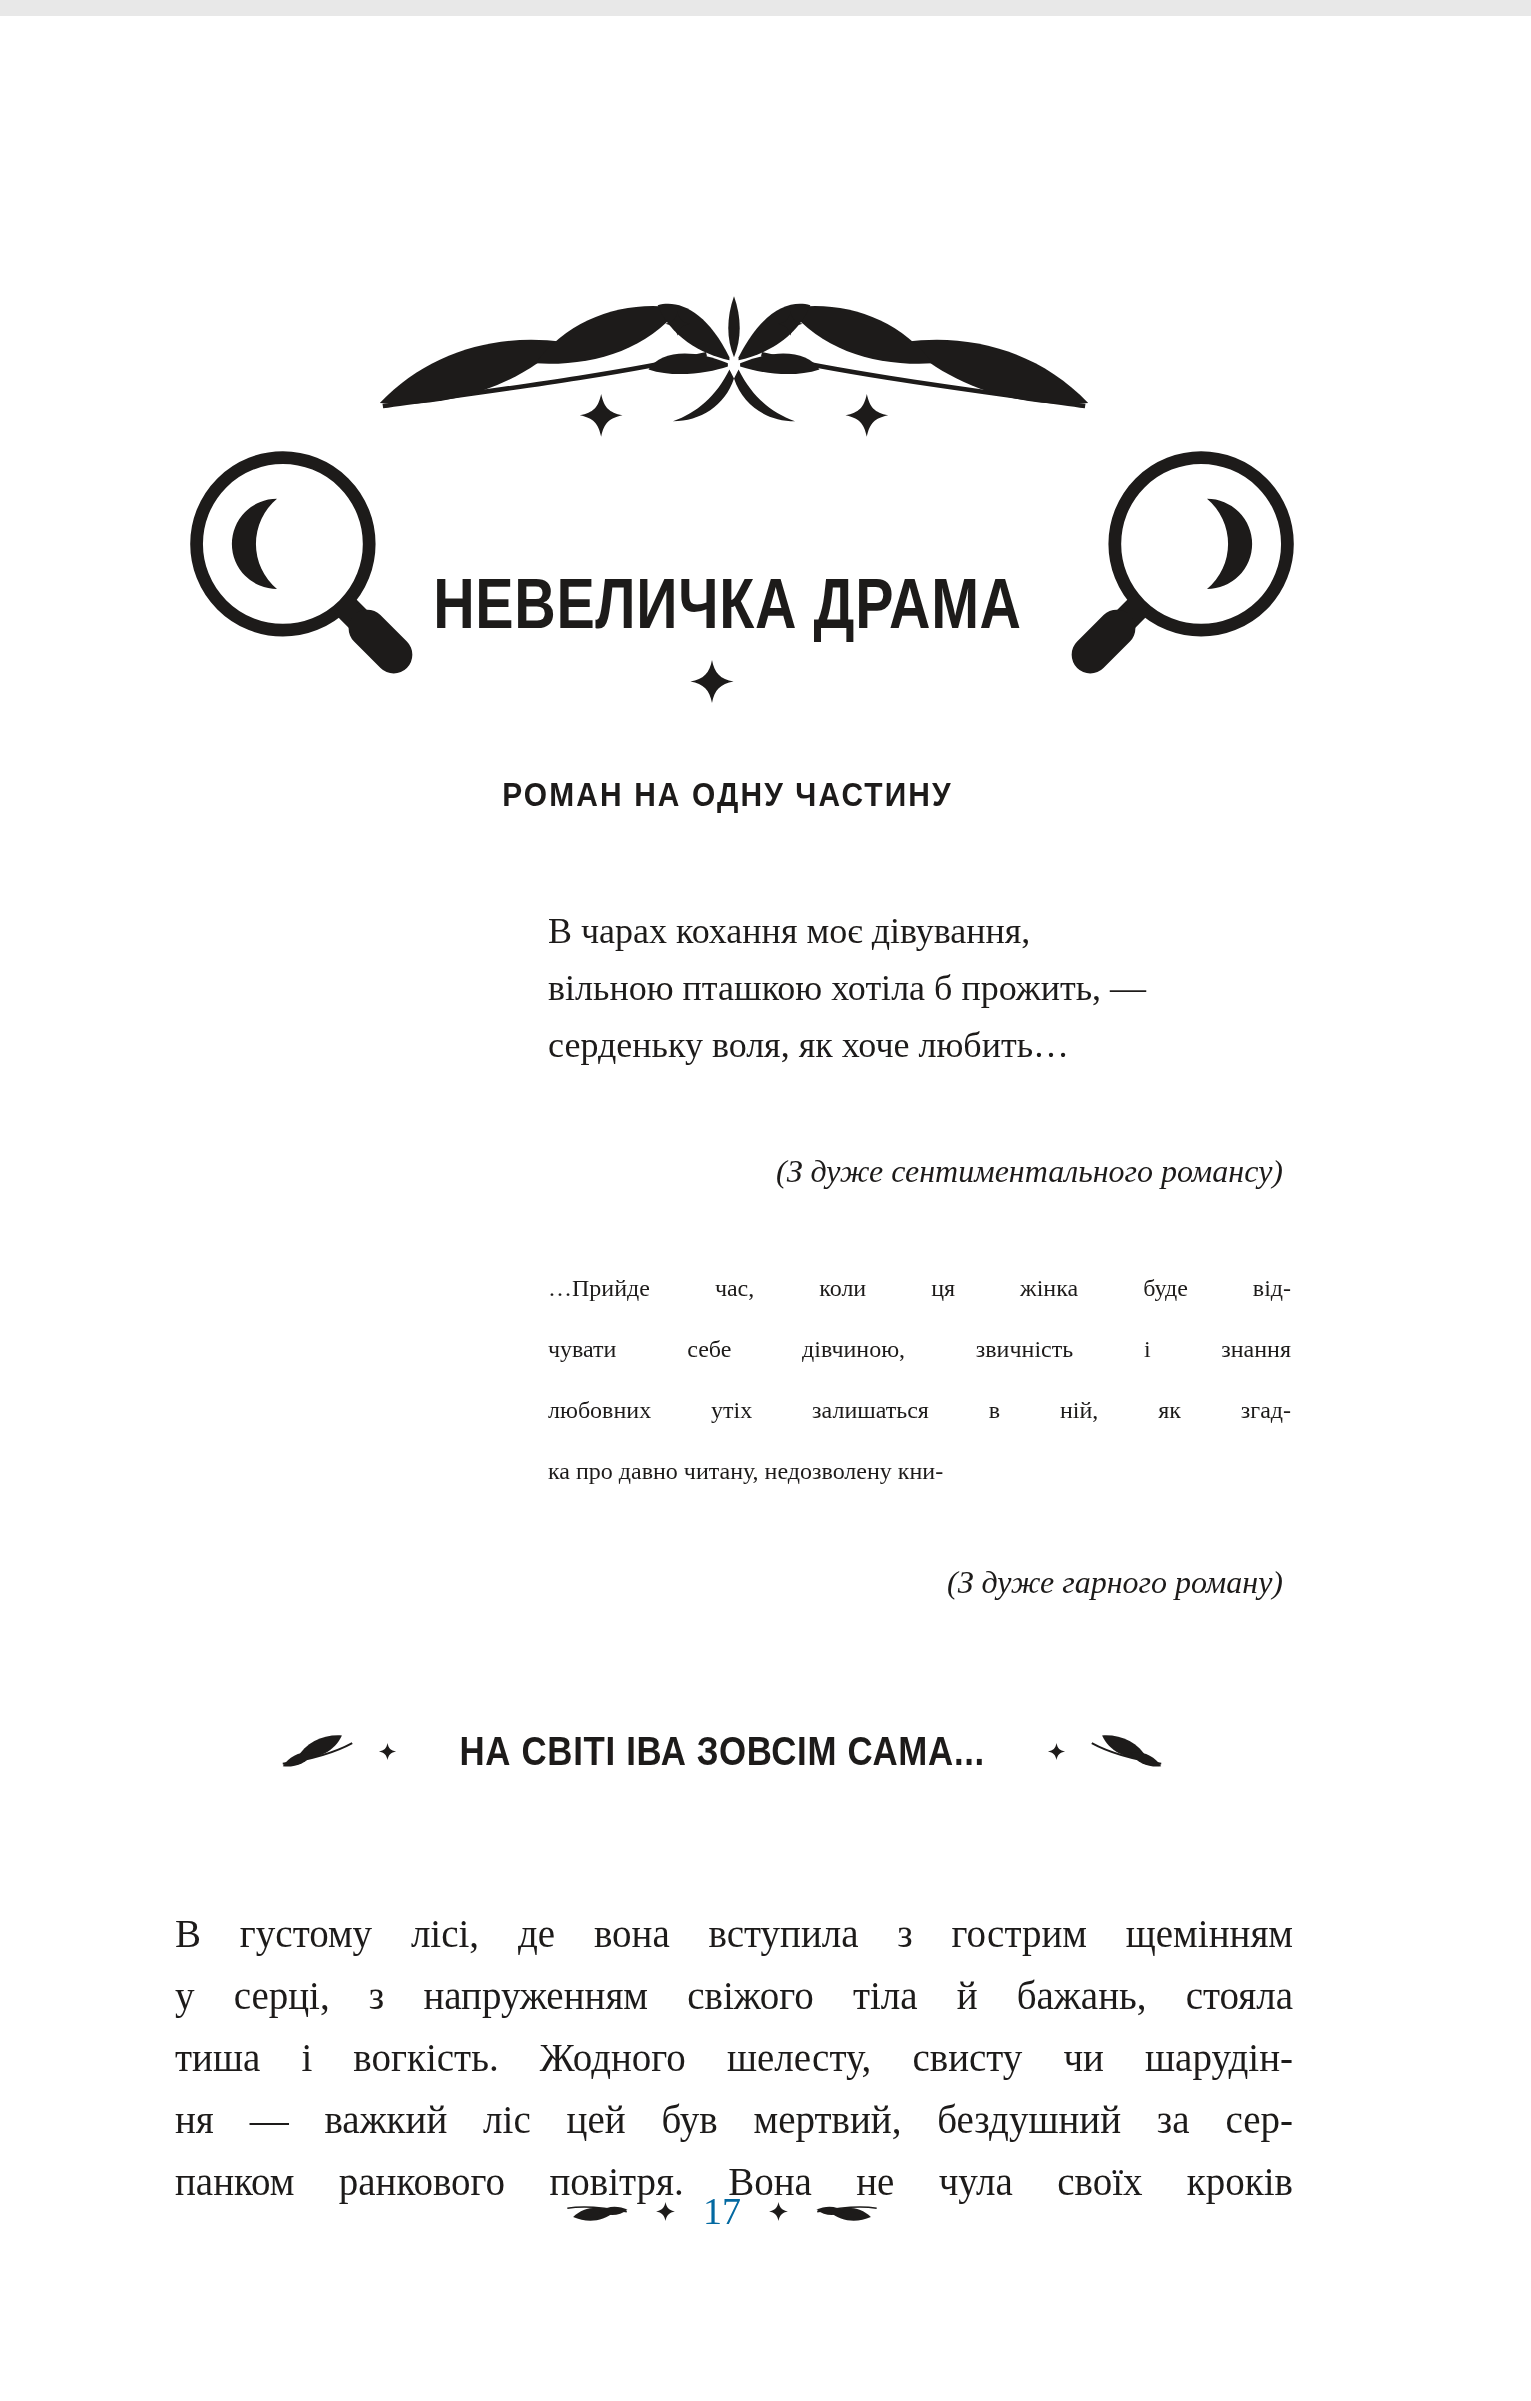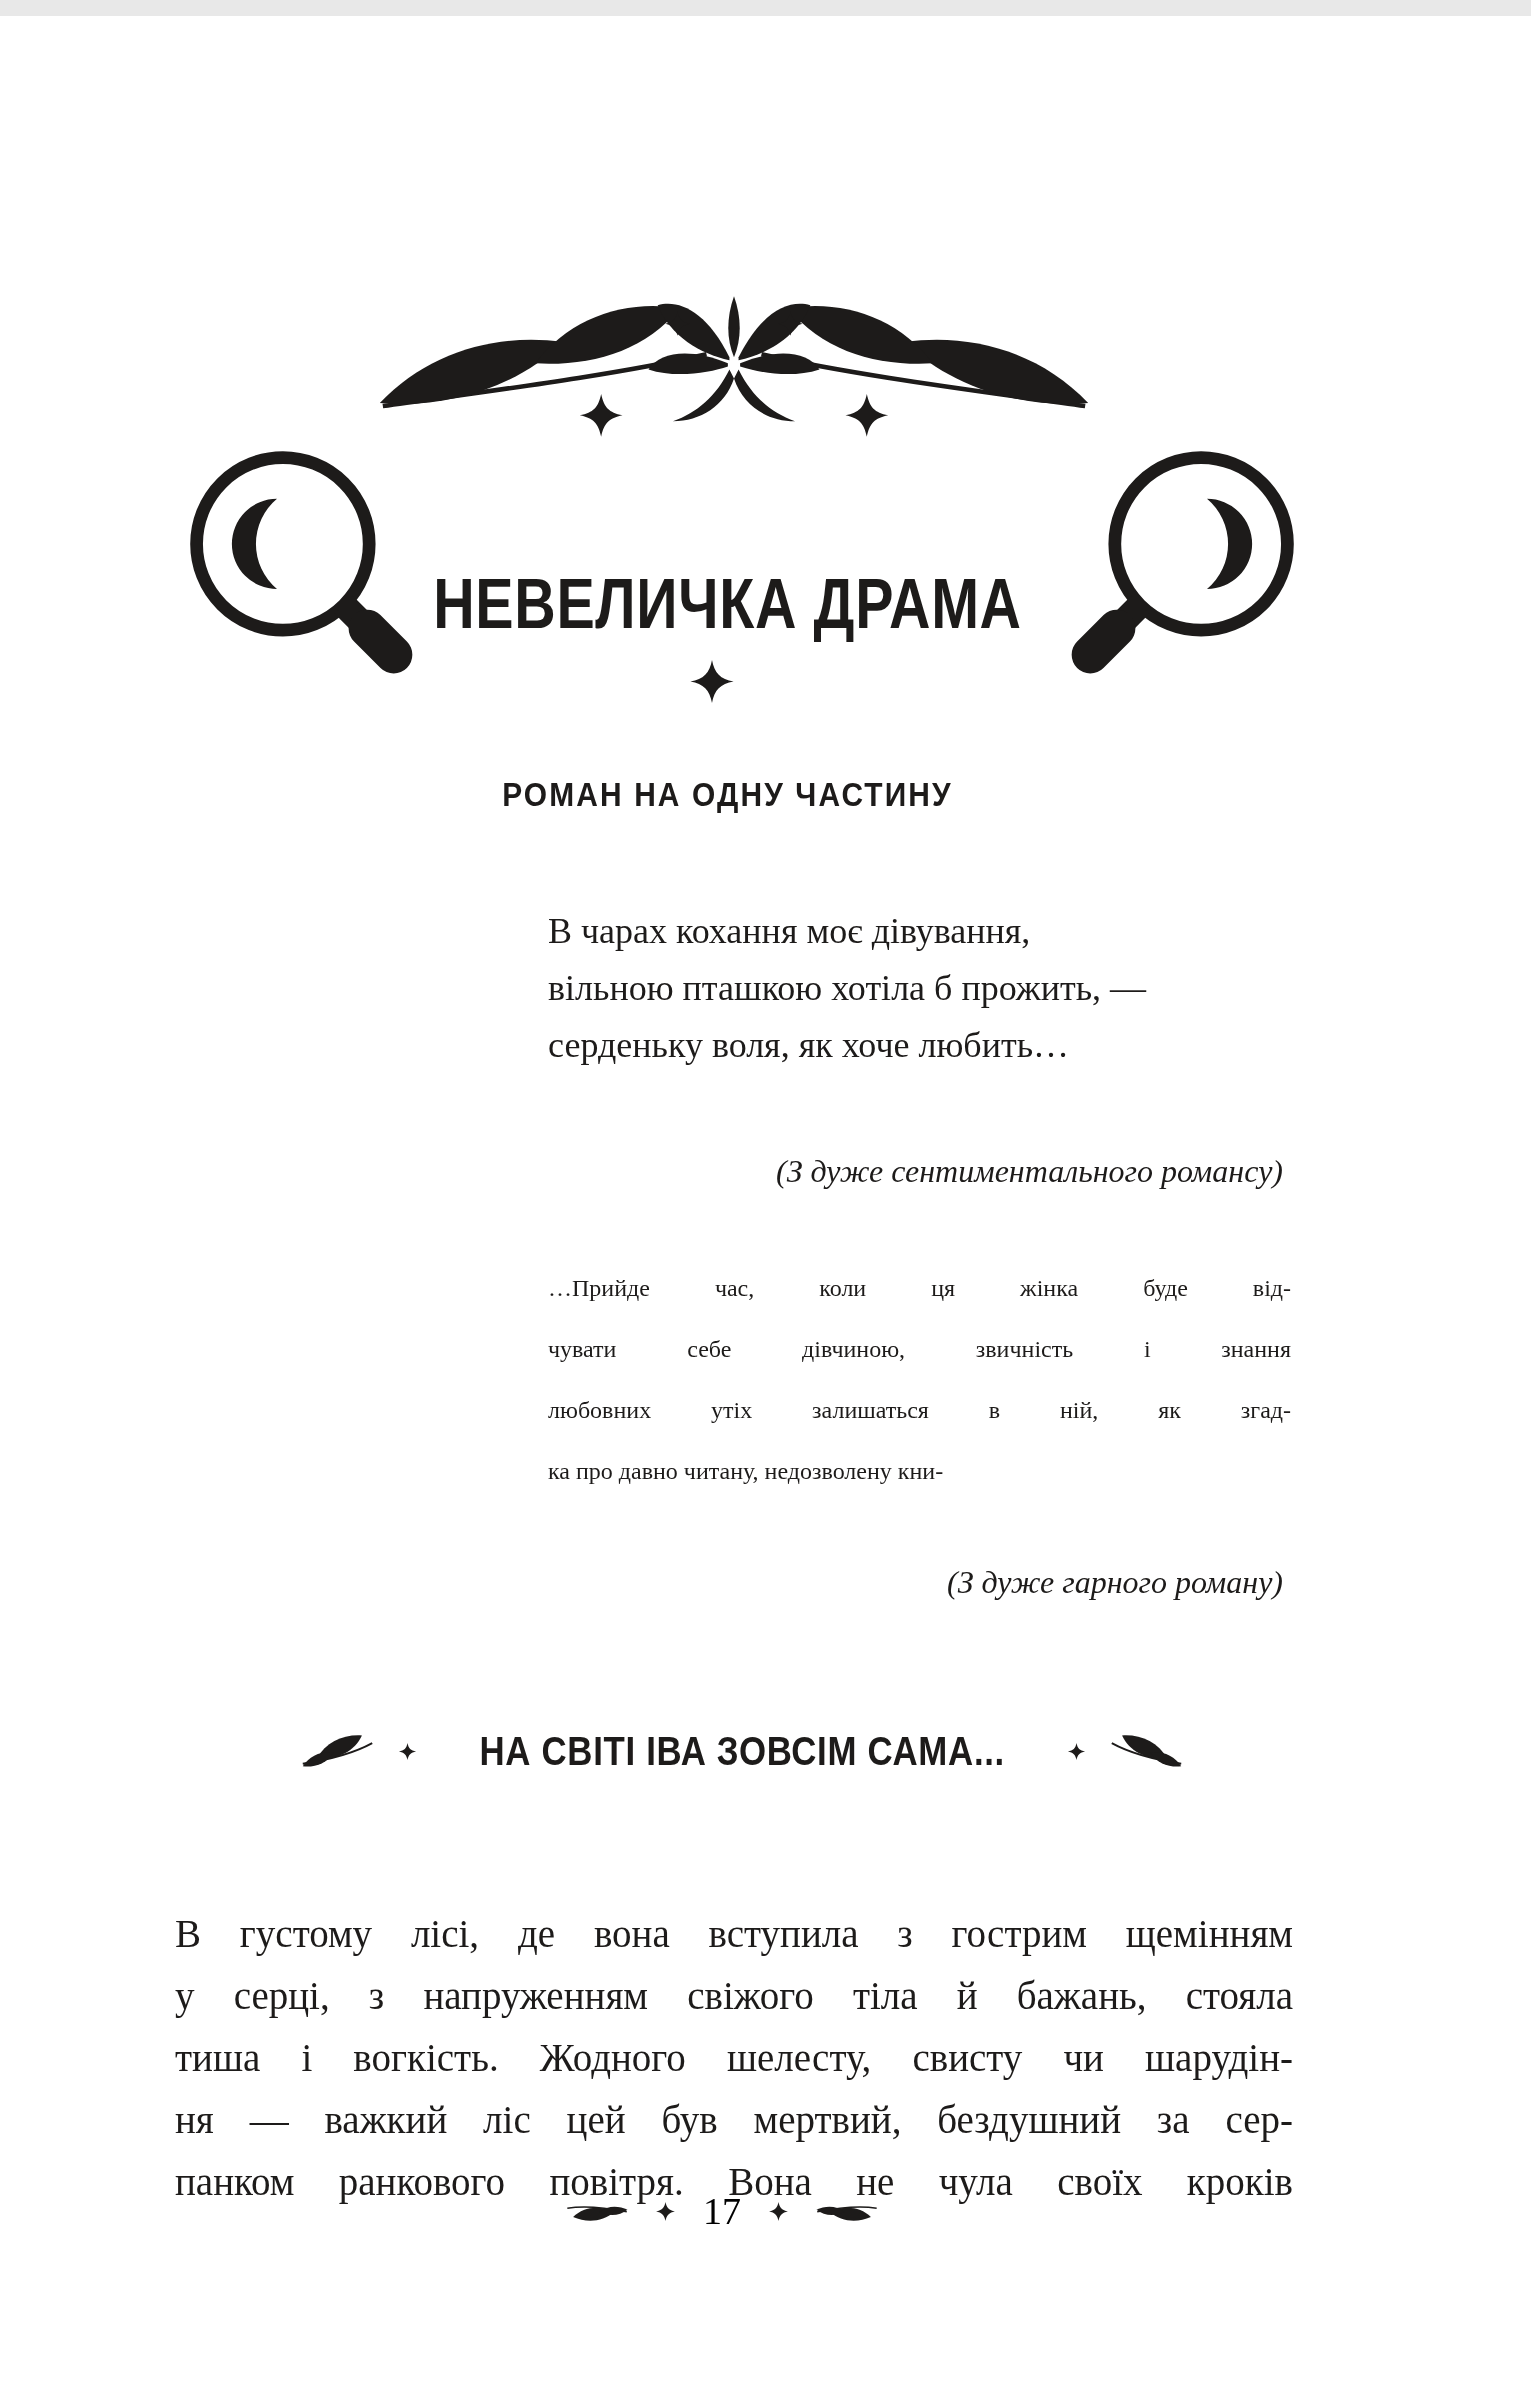--- a/index.html
+++ b/index.html
@@ -32,21 +32,21 @@
     transform:scaleX(0.82);
     white-space:nowrap;
   }
   .chapter-subtitle{
     position:absolute;left:0;top:759px;width:1455px;
     text-align:center;font-size:34px;letter-spacing:2.4px;
     transform:scaleX(0.88);
     white-space:nowrap;
   }
 
-  .serif{font-family:"Liberation Serif","DejaVu Serif",serif;color:#000000;}
+  .serif{font-family:"Liberation Serif","DejaVu Serif",serif;color:#0369a1;}
 
   .verse{
     position:absolute;left:548px;top:887px;
     font-family:"Liberation Serif","DejaVu Serif",serif;
     font-size:36px;line-height:57px;
   }
   .attribution{
     position:absolute;left:548px;width:735px;
     text-align:right;
     font-family:"Liberation Serif","DejaVu Serif",serif;
@@ -58,21 +58,21 @@
   .prose{
     position:absolute;left:548px;top:1242px;width:743px;
     font-family:"Liberation Serif","DejaVu Serif",serif;
     font-size:24px;line-height:61px;
   }
   .prose .jline{text-align:justify;text-align-last:justify;}
   .prose .jline:last-child{text-align-last:left;}
 
   .section-row{
     position:absolute;left:0;top:1712px;width:1444px;
-    display:flex;align-items:center;justify-content:center;gap:16px;padding-left:20px;
+    display:flex;align-items:center;justify-content:center;gap:16px;
   }
   .section-title{
     font-size:41px;letter-spacing:0.8px;
     transform:scaleX(0.85);
     white-space:nowrap;
   }
   .sprig{width:89px;height:45px;}
   .sprig.flip{transform:scaleX(-1);}
   .small-star{width:19px;height:19px;}
 

